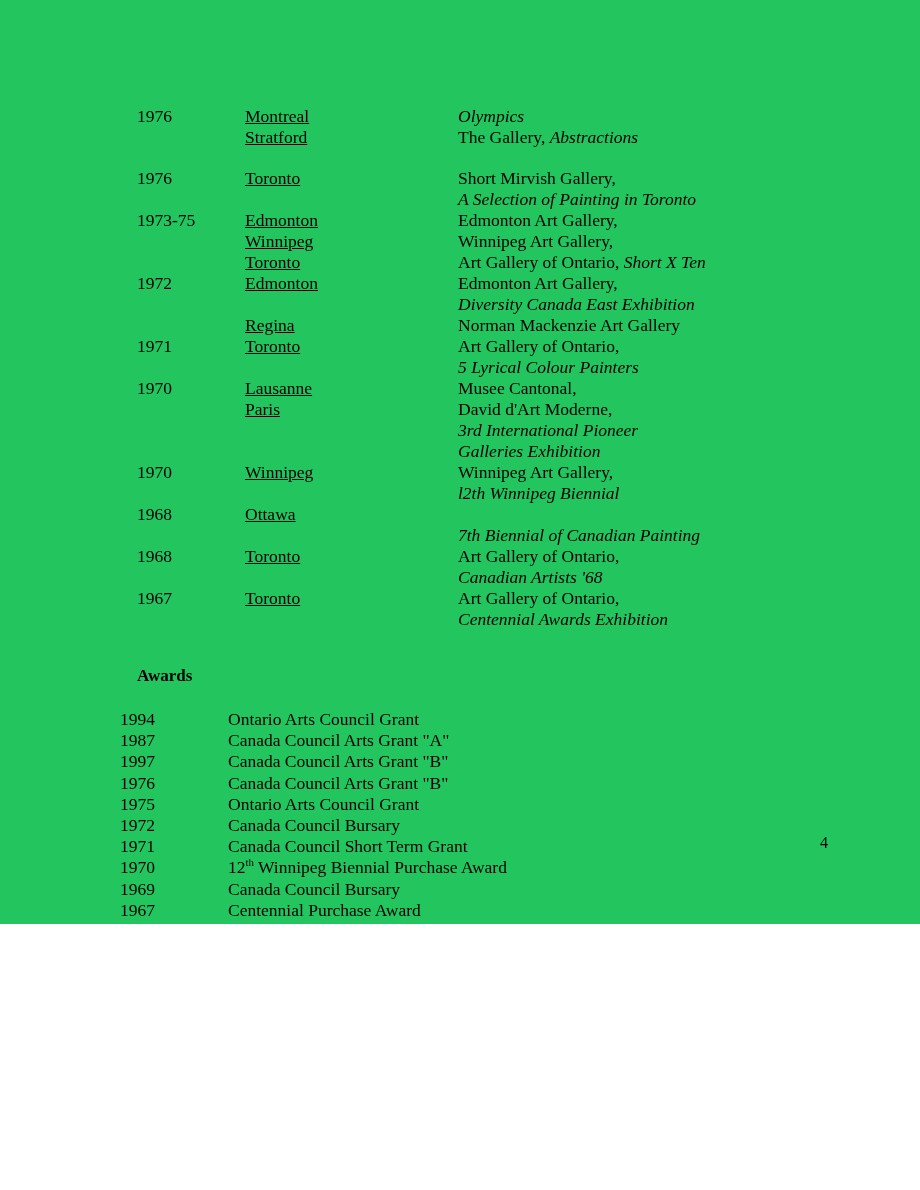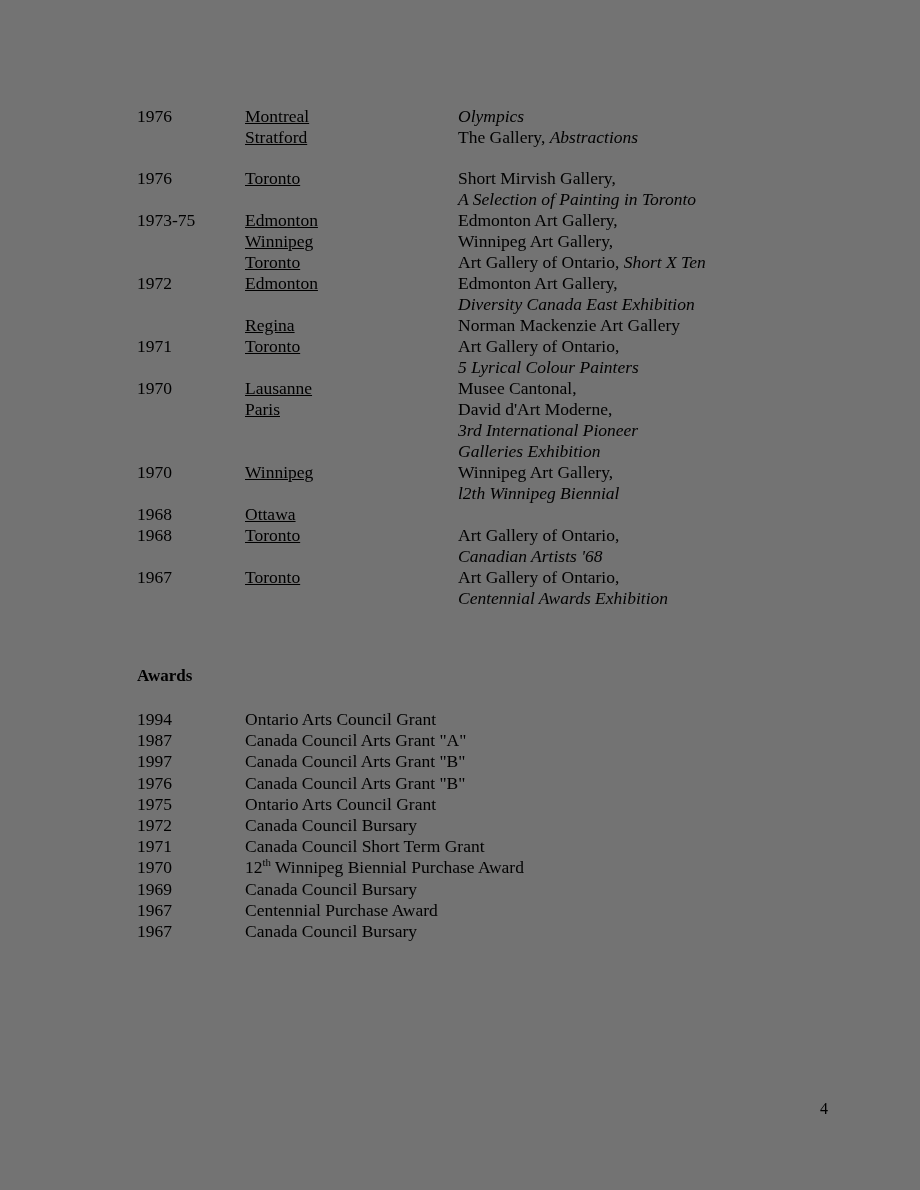--- a/index.html
+++ b/index.html
@@ -3,22 +3,22 @@
 <meta charset="utf-8">
 <style>
   html, body {
     margin: 0;
     padding: 0;
     background: #ffffff;
   }
   .page {
     position: relative;
     width: 920px;
-    height: 1190px;
-    background: #737373;
+    height: 924px;
+    background: #22c55e;
     font-family: "Liberation Serif", "DejaVu Serif", serif;
     color: #000000;
     overflow: hidden;
   }
 
   
   .exhibitions {
     position: absolute;
     left: 137px;
     top: 106px;
@@ -51,21 +51,21 @@
   .awards-heading {
     position: absolute;
     left: 137px;
     top: 665px;
     font-size: 17px;
     font-weight: bold;
     line-height: 21px;
   }
   .awards {
     position: absolute;
-    left: 137px;
+    left: 120px;
     top: 709px;
     width: 640px;
   }
   .award-row {
     display: flex;
     align-items: baseline;
     line-height: 21.2px;
     font-size: 17.5px;
   }
   .aw-year {
@@ -195,20 +195,25 @@
           <span class="col-year"></span>
           <span class="col-city"></span>
           <span class="col-venue"><span class="ital">l2th Winnipeg Biennial</span></span>
         </div>
       </div>
       <div class="exh-group">
         <div class="exh-row">
           <span class="col-year">1968</span>
           <span class="col-city">Ottawa</span>
         </div>
+        <div class="exh-row">
+          <span class="col-year"></span>
+          <span class="col-city"></span>
+          <span class="col-venue"><span class="ital">7th Biennial of Canadian Painting</span></span>
+        </div>
       </div>
       <div class="exh-group">
         <div class="exh-row">
           <span class="col-year">1968</span>
           <span class="col-city">Toronto</span>
           <span class="col-venue"><span>Art Gallery of Ontario,</span></span>
         </div>
         <div class="exh-row">
           <span class="col-year"></span>
           <span class="col-city"></span>

